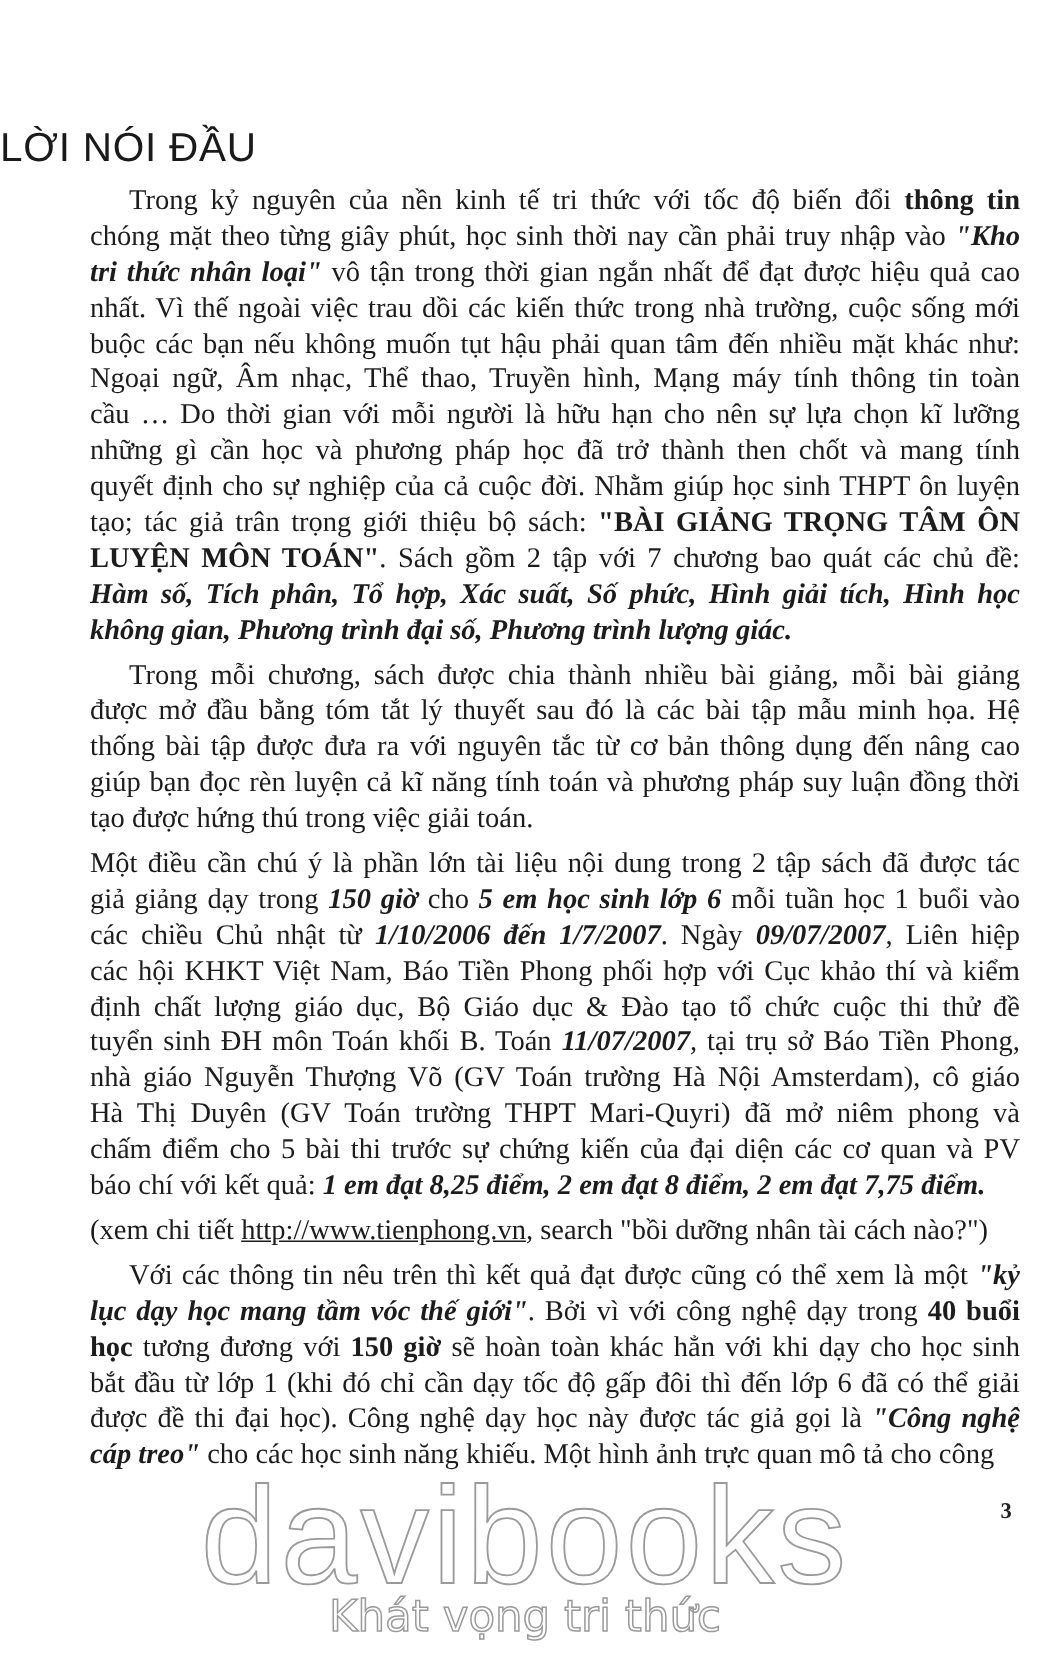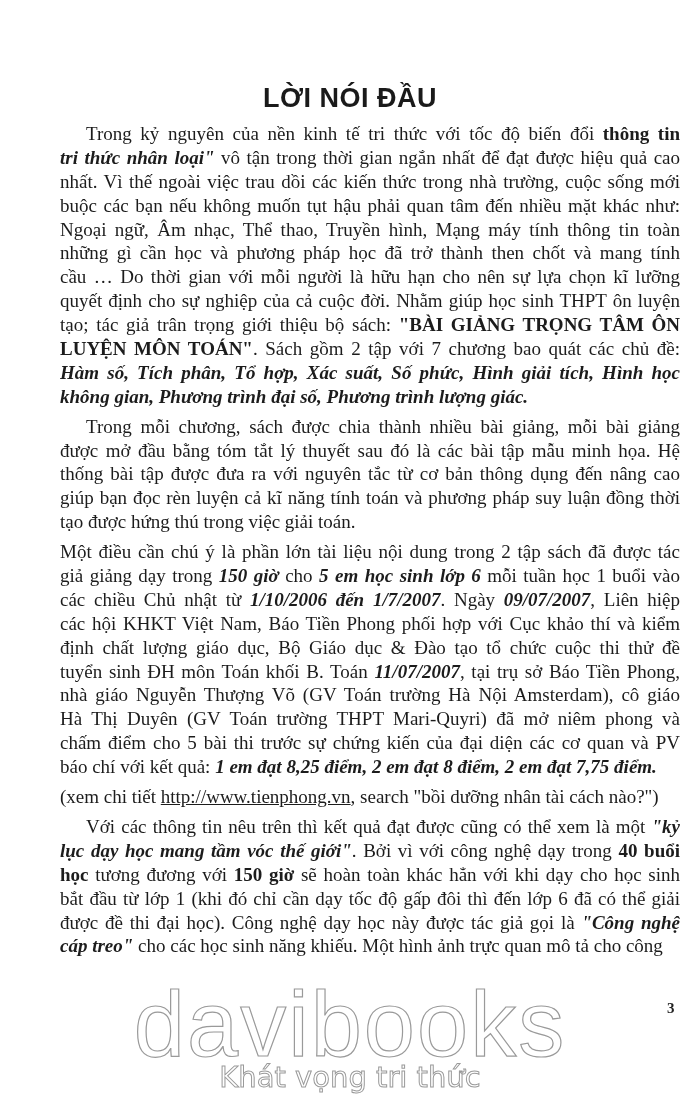--- a/index.html
+++ b/index.html
@@ -1,20 +1,20 @@
 <!DOCTYPE html>
 <html><head>
   <meta charset="utf-8">
   <style>
     html, body { margin: 0; padding: 0; background: #ffffff; }
     body { width: 700px; height: 1113px; position: relative; overflow: hidden; }
     .page { position: absolute; left: 0; top: 0; width: 700px; height: 1113px; background: #fff; }
     .title {
-      position: absolute; left: 0; width: 700px; top: 83px; text-align: center;
-      font-family: "Liberation Sans", sans-serif; font-weight: bold; font-size: 27px;
+      position: absolute; left: 0; width: 700px; top: 83px; 
+      font-family: "Liberation Sans", sans-serif; font-weight: normal; font-size: 27px;
       color: #1a1a1a; letter-spacing: 0.5px;
     }
     .body {
       position: absolute; left: 60px; top: 122px; width: 620px;
       font-family: "Liberation Serif", serif; font-size: 19px; color: #1c1c1c;
     }
     .line {
       height: 23.9px; line-height: 23.9px; white-space: nowrap;
       text-align: justify; text-align-last: justify; overflow: hidden;
     }
@@ -40,26 +40,27 @@
     }
   </style>
 </head>
 <body>
 
 <div class="page">
   <div class="title">LỜI NÓI ĐẦU</div>
   <div class="body" id="body">
       <div>
         <div class="line indent"><span>Trong kỷ nguyên của nền kinh tế tri thức với tốc độ biến đổi </span><span class="b">thông tin</span></div>
+        <div class="line"><span>chóng mặt theo từng giây phút, học sinh thời nay cần phải truy nhập vào </span><span class="bi">"Kho</span></div>
         <div class="line"><span class="bi">tri thức nhân loại"</span><span> vô tận trong thời gian ngắn nhất để đạt được hiệu quả cao</span></div>
         <div class="line"><span>nhất. Vì thế ngoài việc trau dồi các kiến thức trong nhà trường, cuộc sống mới</span></div>
         <div class="line"><span>buộc các bạn nếu không muốn tụt hậu phải quan tâm đến nhiều mặt khác như:</span></div>
         <div class="line"><span>Ngoại ngữ, Âm nhạc, Thể thao, Truyền hình, Mạng máy tính thông tin toàn</span></div>
+        <div class="line"><span>cầu … Do thời gian với mỗi người là hữu hạn cho nên sự lựa chọn kĩ lưỡng</span></div>
         <div class="line"><span>những gì cần học và phương pháp học đã trở thành then chốt và mang tính</span></div>
-        <div class="line"><span>cầu … Do thời gian với mỗi người là hữu hạn cho nên sự lựa chọn kĩ lưỡng</span></div>
         <div class="line"><span>quyết định cho sự nghiệp của cả cuộc đời. Nhằm giúp học sinh THPT ôn luyện</span></div>
         <div class="line"><span>tạo; tác giả trân trọng giới thiệu bộ sách: </span><span class="b">"BÀI GIẢNG TRỌNG TÂM ÔN</span></div>
         <div class="line"><span class="b">LUYỆN MÔN TOÁN"</span><span>. Sách gồm 2 tập với 7 chương bao quát các chủ đề:</span></div>
         <div class="line"><span class="bi">Hàm số, Tích phân, Tổ hợp, Xác suất, Số phức, Hình giải tích, Hình học</span></div>
         <div class="line last"><span class="bi">không gian, Phương trình đại số, Phương trình lượng giác.</span></div>
       </div>
       <div class="gap"></div>
       <div>
         <div class="line indent"><span>Trong mỗi chương, sách được chia thành nhiều bài giảng, mỗi bài giảng</span></div>
         <div class="line"><span>được mở đầu bằng tóm tắt lý thuyết sau đó là các bài tập mẫu minh họa. Hệ</span></div>

